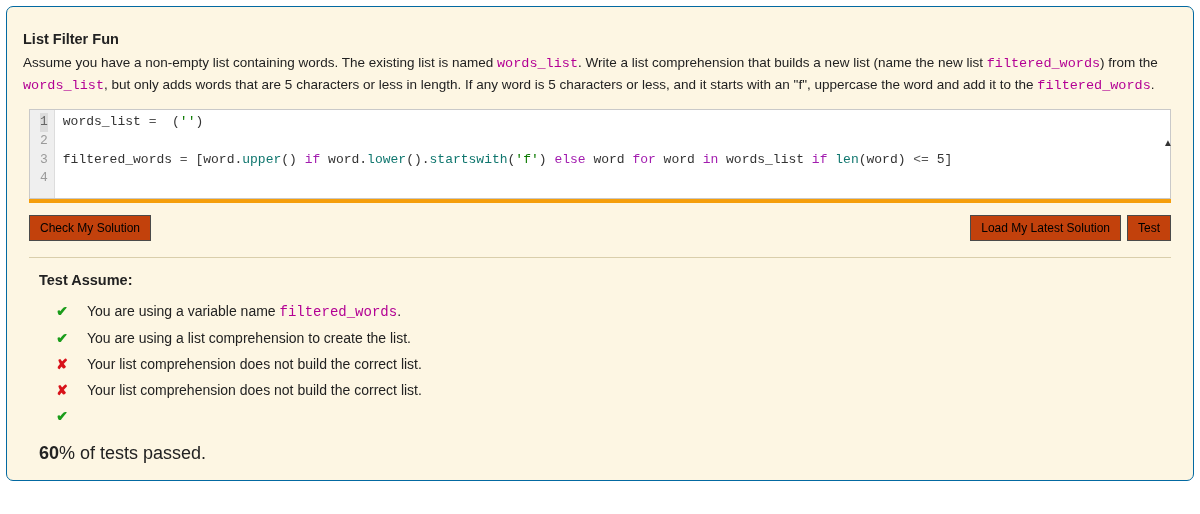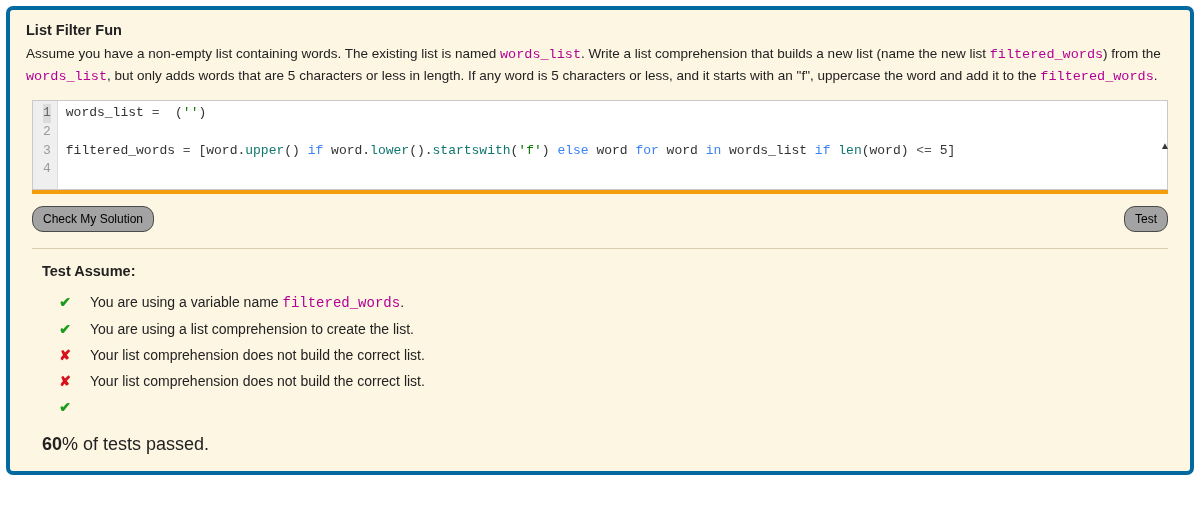--- a/index.html
+++ b/index.html
@@ -6,23 +6,23 @@
   body {
     margin: 0;
     padding: 6px;
     background: #ffffff;
     font-family: Verdana, Geneva, sans-serif;
     font-size: 13.5px;
     color: #222;
   }
   .panel {
     background: #fdf6e3;
-    border: 4px solid #0369a1;
+    border: 1px solid #0369a1;
     border-radius: 7px;
-    padding: 12px 16px 16px 16px;
+    padding: 24px 16px 16px 16px;
     position: relative;
   }
   .title {
     font-weight: bold;
     font-size: 14.5px;
     margin-bottom: 6px;
   }
   .prompt {
     line-height: 1.55;
     margin-bottom: 12px;
@@ -54,38 +54,38 @@
   }
   .gutter .ln { display: block; }
   .gutter .ln.active { background:#dcdcdc; color:#666; }
   .code {
     padding: 3px 8px;
     white-space: pre;
     flex: 1;
   }
   .op { color: #555; }
   .str { color: #0b7a00; }
-  .kw { color: #3b82f6; }
+  .kw { color: #a21caf; }
   .fn { color: #0f766e; }
   .orange-bar {
     height: 4px;
     background: #f59e0b;
     margin: 0 6px 12px 6px;
   }
   .button-row {
     display: flex;
     align-items: center;
     padding: 0 6px;
     margin-bottom: 16px;
   }
   .button-row .spacer { flex: 1; }
   button.act {
-    background: #a3a3a3;
+    background: #c2410c;
     border: 1px solid #4a4a4a;
-    border-radius: 11px;
+    border-radius: 0;
     padding: 5px 10px;
     font-family: Verdana, Geneva, sans-serif;
     font-size: 12px;
     cursor: pointer;
     margin-left: 6px;
   }
   button.act:first-child { margin-left: 0; }
   hr.sep {
     border: none;
     border-top: 1px solid #d9ceab;
@@ -143,20 +143,21 @@
 
 <span>filtered_words </span><span class="op">=</span><span> [word.</span><span class="fn">upper</span><span>() </span><span class="kw">if</span><span> word.</span><span class="fn">lower</span><span>().</span><span class="fn">startswith</span><span>(</span><span class="str">'f'</span><span>) </span><span class="kw">else</span><span> word </span><span class="kw">for</span><span> word </span><span class="kw">in</span><span> words_list </span><span class="kw">if</span><span> </span><span class="fn">len</span><span>(word) </span><span class="op">&lt;=</span><span> </span><span>5</span><span>]</span>
 </div>
     </div>
   </div>
   <div class="orange-bar"></div>
 
   <div class="button-row">
     <button class="act">Check My Solution</button>
     <div class="spacer"></div>
+    <button class="act">Load My Latest Solution</button>
     <button class="act">Test</button>
   </div>
 
   <hr class="sep">
 
   <div class="results-block">
     <div class="results-title">Test Assume:</div>
 
     <div class="result-row">
       <span class="icon pass">✔</span>

